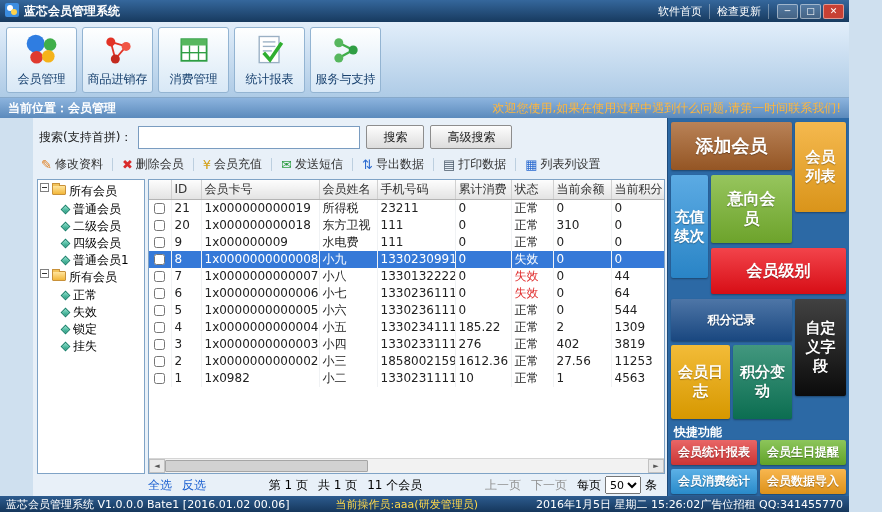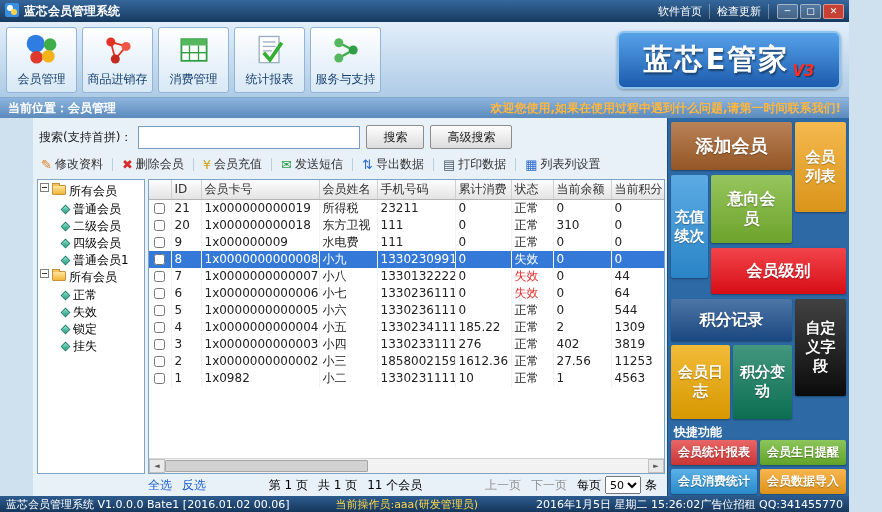--- a/index.html
+++ b/index.html
@@ -17,21 +17,21 @@
 .toolbar{height:76px;background:linear-gradient(#e2eefa,#aecbe6);border-bottom:1px solid #87a9ca;display:flex;align-items:center;padding:0 6px;flex:0 0 auto;}
 .tb-buttons{display:flex;gap:5px;}
 .tb-btn{width:71px;height:66px;border:1px solid #93b4d2;border-radius:3px;background:linear-gradient(#feffff,#d8e8f6);display:flex;flex-direction:column;align-items:center;justify-content:center;gap:2px;cursor:pointer;}
 .tb-icon{height:37px;display:flex;align-items:center;}
 .tb-label{font-size:12px;color:#17406e;}
 .logo{margin-left:auto;margin-right:2px;width:224px;height:58px;background:linear-gradient(#57a2e9,#1c5bad);border:2px solid #8ec4f0;border-radius:7px;display:flex;align-items:center;justify-content:center;color:#fff;box-shadow:0 1px 3px rgba(0,0,0,.3);}
 .logo-text{font-size:29px;font-weight:bold;letter-spacing:2px;text-shadow:1px 2px 2px rgba(0,0,0,.45);}
 .logo-ver{color:#ff2d20;font-size:15px;font-weight:bold;font-style:italic;align-self:flex-end;margin:0 0 7px 3px;text-shadow:1px 1px 1px rgba(0,0,0,.5);}
 .breadcrumb{height:20px;background:linear-gradient(#8db4de,#5b8abc);display:flex;align-items:center;padding:0 8px;color:#fff;flex:0 0 auto;}
 .bc-label,.bc-value{font-weight:bold;}
-.bc-welcome{margin-left:auto;color:#ffb63c;font-weight:bold;}
+.bc-welcome{margin-left:auto;color:#ffb63c;}
 .main{flex:1;display:flex;min-height:0;padding-left:33px;}
 .main-left{flex:1;display:flex;flex-direction:column;padding:3px 2px 0 4px;min-width:0;background:#e8f0f8;}
 .search-row{display:flex;align-items:center;gap:6px;padding:4px 2px;}
 .search-label{color:#222;}
 .search-input{width:222px;height:23px;border:1px solid #7a9cc0;background:#fff;padding:0 4px;font:inherit;}
 .btn{height:24px;padding:0 16px;background:linear-gradient(#fdfdfd,#dcdcdc);border:1px solid #8d8d8d;border-radius:2px;font:inherit;color:#222;cursor:pointer;}
 .actions-row{display:flex;align-items:center;gap:9px;padding:3px 4px 6px;}
 .action-link{display:flex;align-items:center;gap:3px;color:#333;cursor:pointer;}
 .act-glyph{font-size:13px;}
 .act-sep{width:1px;height:13px;background:#bccfdf;}
@@ -66,21 +66,21 @@
 .pdisabled{color:#909090;cursor:pointer;}
 .pergroup{display:flex;align-items:center;gap:4px;}
 .pergroup select{height:18px;font:inherit;font-size:11px;}
 .right-panel{width:182px;flex:0 0 auto;position:relative;background:#2c69a5;border-left:1px solid #1d4a7a;}
 .tile{position:absolute;display:flex;align-items:center;justify-content:center;text-align:center;color:#fff;font-weight:bold;line-height:1.25;word-break:break-all;background-image:linear-gradient(rgba(255,255,255,.22),rgba(0,0,0,.10));box-shadow:0 1px 2px rgba(0,0,0,.35);border-radius:2px;cursor:pointer;text-shadow:0 1px 1px rgba(0,0,0,.3);}
 .tile-add-member{left:3px;top:4px;width:121px;height:48px;font-size:18px;}
 .tile-member-list{left:127px;top:4px;width:51px;height:90px;font-size:15px;padding:0 8px;}
 .tile-recharge{left:3px;top:57px;width:37px;height:103px;font-size:15px;padding:0 3px;}
 .tile-intent-member{left:43px;top:57px;width:81px;height:68px;font-size:16px;padding:0 12px;}
 .tile-member-level{left:43px;top:130px;width:135px;height:46px;font-size:16px;}
-.tile-points-record{left:3px;top:181px;width:121px;height:42px;font-size:16px;}
+.tile-points-record{left:3px;top:181px;width:121px;height:42px;font-size:12px;}
 .tile-custom-field{left:127px;top:181px;width:51px;height:97px;font-size:15px;padding:0 8px;}
 .tile-member-log{left:3px;top:227px;width:59px;height:74px;font-size:15px;padding:0 6px;}
 .tile-points-change{left:65px;top:227px;width:59px;height:74px;font-size:15px;padding:0 6px;}
 .quick-label{position:absolute;left:6px;top:306px;color:#fff;font-weight:bold;}
 .quick-btn{position:absolute;width:86px;height:25px;font-size:12px;}
 .qb-0{left:3px;top:322px;}
 .qb-1{left:92px;top:322px;}
 .qb-2{left:3px;top:351px;}
 .qb-3{left:92px;top:351px;}
 .statusbar{height:16px;flex:0 0 auto;background:linear-gradient(#2d5c8f,#15375c);color:#fff;font-size:11px;display:flex;align-items:center;padding:0 6px;white-space:nowrap;}
@@ -173,24 +173,20 @@
                 <line x1="12" y1="29" x2="28" y2="20"></line>
               </g>
               <circle cx="12" cy="12" r="5" fill="#57b75e"></circle>
               <circle cx="12" cy="29" r="5" fill="#57b75e"></circle>
               <circle cx="28" cy="20" r="5" fill="#2f9e44"></circle>
             </svg>
           </span>
           <span class="tb-label">服务与支持</span>
         </div>
       </div>
-    <div class="logo">
-      <span class="logo-text">蓝芯E管家</span>
-      <span class="logo-ver">V3</span>
-    </div>
   </div>
 
   <div class="breadcrumb">
     <span class="bc-label">当前位置：</span>
     <span class="bc-value">会员管理</span>
     <span class="bc-welcome">欢迎您使用,如果在使用过程中遇到什么问题,请第一时间联系我们!</span>
   </div>
 
   <div class="main">
     <div class="main-left">

